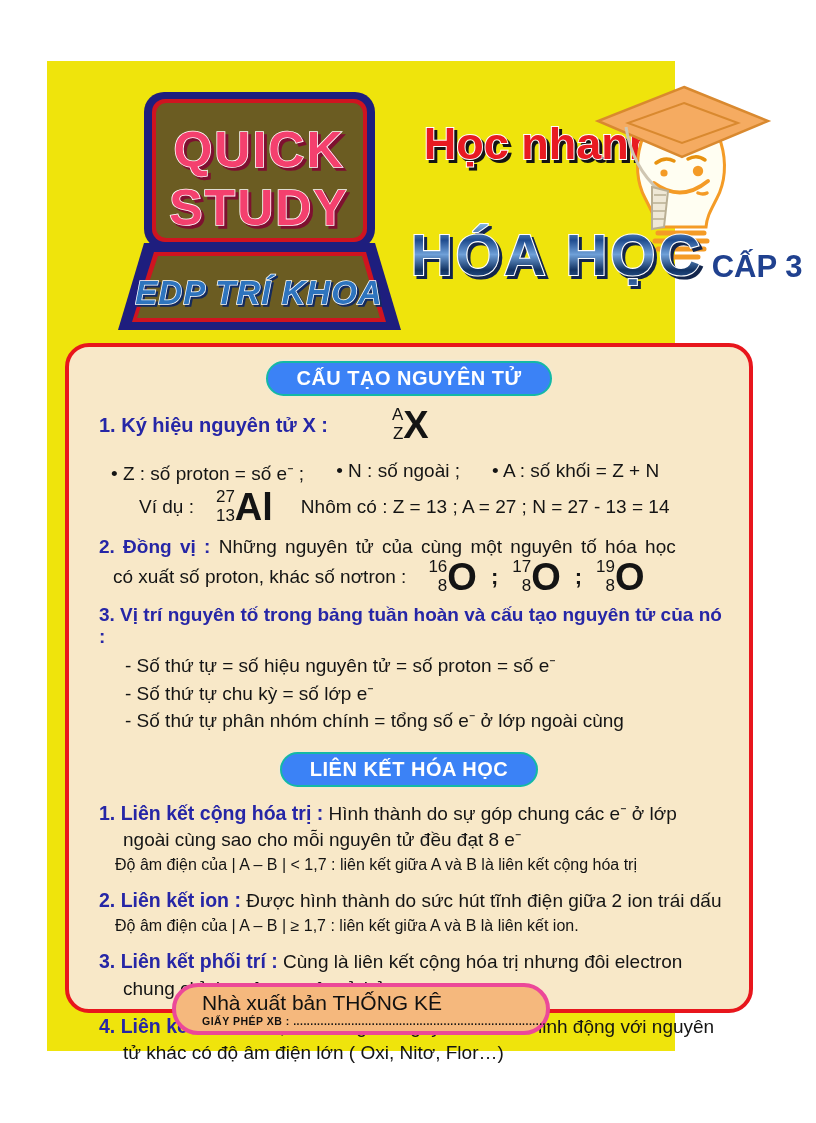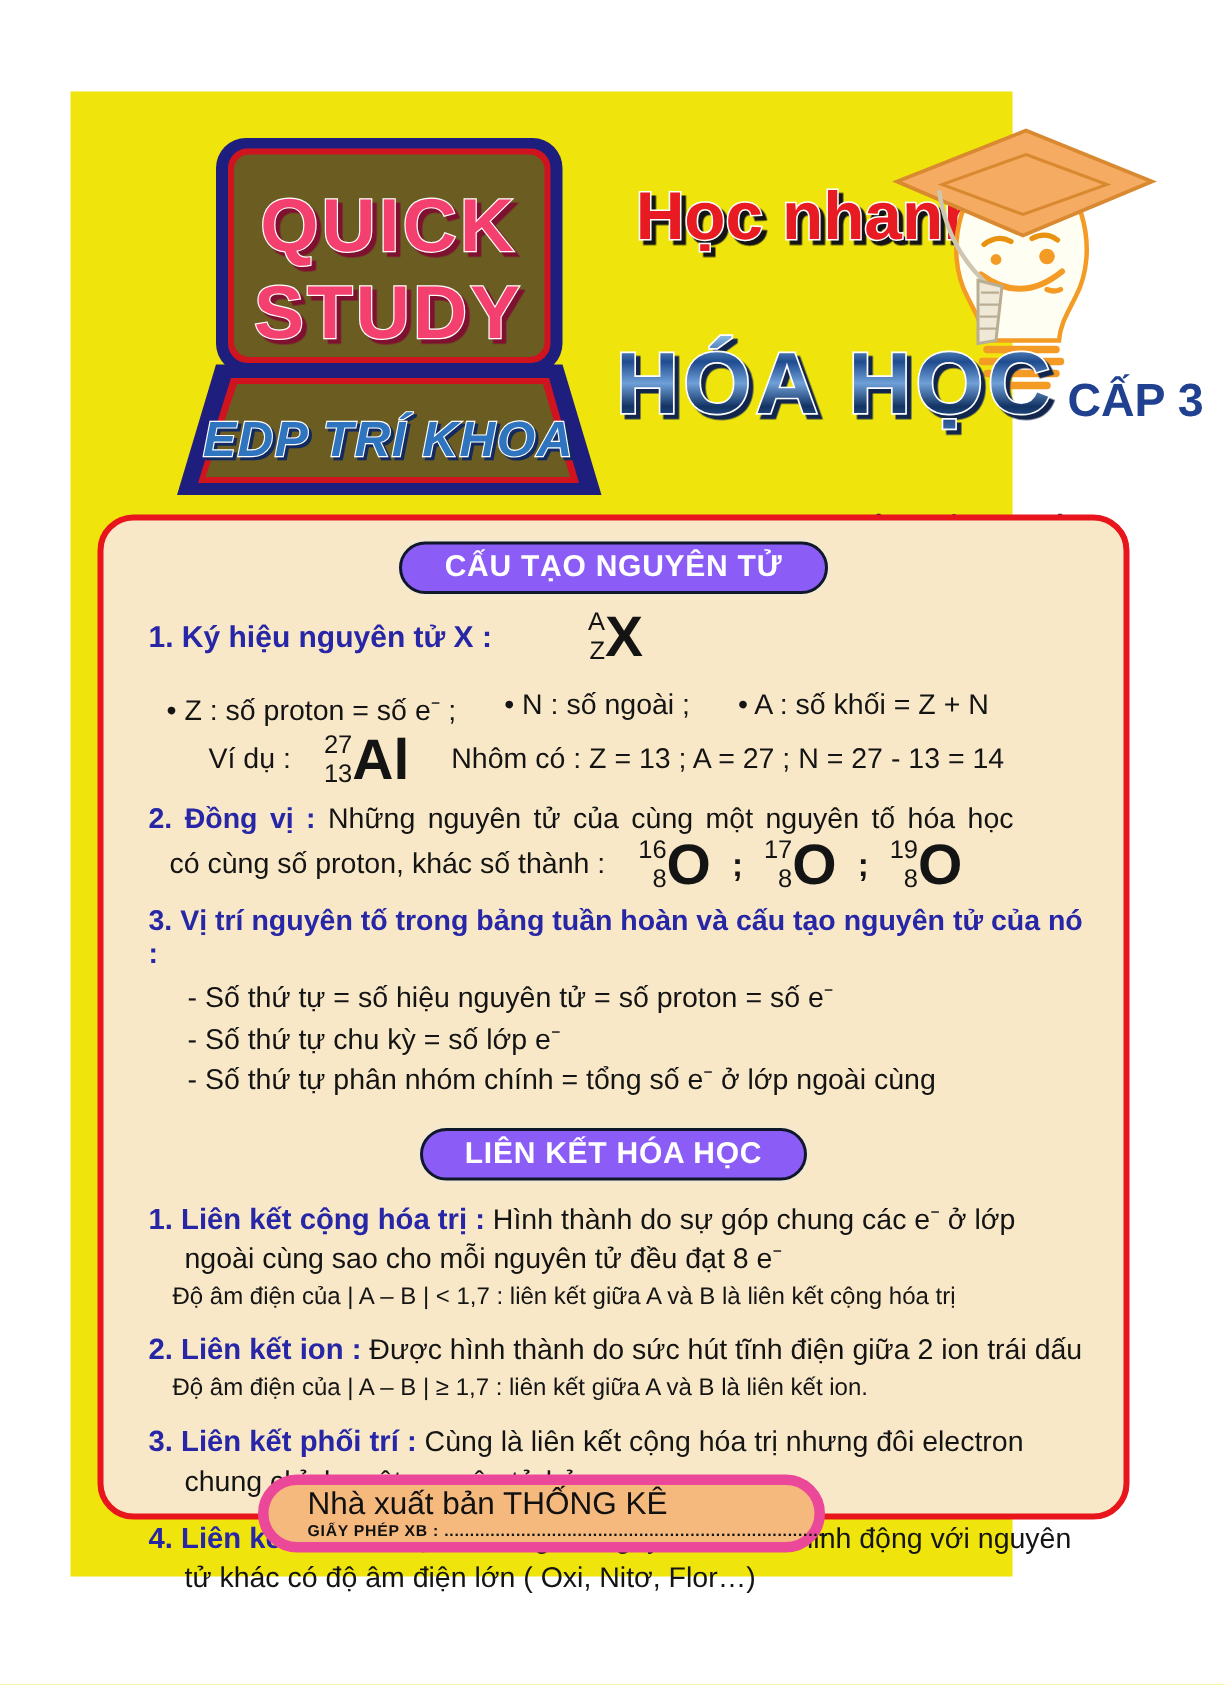--- a/index.html
+++ b/index.html
@@ -29,23 +29,23 @@
   .svgtext-cap3 { font-family:"Liberation Sans",sans-serif; font-weight:900; font-size:31px;
                   fill:#20418F; stroke:#ffffff; stroke-width:1.2px; paint-order:stroke; }
   .mascot { position:absolute; left:545px; top:22px; }
   .byline { position:absolute; left:365px; top:237px; width:400px; display:flex; align-items:baseline; color:#1B2B55; }
   .byline-label { font-size:15px; letter-spacing:1px; }
   .byline-name  { font-size:20px; letter-spacing:2px;margin-top:45px; }
 
   
   .content-box { position:absolute; left:18px; top:282px; width:688px; height:670px;
                  background:#F8E8C8; border:4px solid #E8161C; border-radius:24px; padding:0 22px; }
-  .pill { width:fit-content; margin:14px auto 0; padding:4px 28px; background:#8b5cf6; color:#fff;
+  .pill { width:fit-content; margin:14px auto 0; padding:4px 28px; background:#3b82f6; color:#fff;
           font-size:20px; font-weight:bold; letter-spacing:0.5px; border-radius:18px;
-          border:2px solid #0f172a; box-shadow:0 0 0 2px #F4E9CF; white-space:nowrap; }
+          border:2px solid #14b8a6; box-shadow:0 0 0 2px #F4E9CF; white-space:nowrap; }
   .h-navy { color:#2626A6; font-weight:bold; }
   .row1 { display:flex; align-items:center; margin:10px 0 16px 8px; }
   .row1 .h-navy { font-size:20px; }
   .nuclide { display:inline-flex; align-items:center; color:#141414; }
   .nuclide .stk { display:inline-flex; flex-direction:column; align-items:flex-end; font-size:16px; line-height:1.1; }
   .nuclide .sym { font-size:30px; font-weight:bold; line-height:1; }
   .nuclide.big .stk { font-size:17px; }
   .nuclide.big .sym { font-size:38px; }
   .row-bullets { display:flex; gap:32px; margin:8px 0 0 20px; font-size:19px; color:#141414; }
   .row-example { display:flex; align-items:center; margin:2px 0 0 48px; font-size:19px; color:#141414; }
@@ -56,21 +56,21 @@
   .iso-sep { font-size:22px; font-weight:bold; }
   .p-head3 { margin:8px 0 0 8px; font-size:19px; }
   .dash-lines { margin:4px 0 0 34px; font-size:19px; line-height:1.45; color:#141414; }
   .s2item { margin:11px 0 0 8px; font-size:19px; line-height:1.38; color:#141414;
             padding-left:24px; text-indent:-24px; }
   .s2item .h-navy { font-size:19.5px; }
   .s2note { margin:1px 0 0 24px; font-size:16px; color:#141414; padding-left:0; text-indent:0; }
 
   
   .footer-pill { position:absolute; left:50%; top:922px; transform:translateX(-50%);
-                 width:378px; height:52px; background:#F5B87D; border:7px solid #ec4899; border-radius:26px;
+                 width:378px; height:52px; background:#F5B87D; border:4px solid #ec4899; border-radius:26px;
                  display:flex; align-items:center; padding:0 16px; gap:10px; z-index:5; }
   .footer-txt { display:flex; flex-direction:column; justify-content:center; }
   .publisher { font-size:21px; color:#111; white-space:nowrap; }
   .license { font-size:10.5px; color:#111; letter-spacing:0.5px; font-weight:bold; white-space:nowrap; overflow:hidden; }
 </style>
 </head>
 <body>
 
 <div class="page">
   <div class="card">
@@ -160,21 +160,21 @@
           <span class="sym">Al</span>
         </span>
         <span class="ex-text">Nhôm có : Z = 13 ;  A = 27 ;  N = 27 - 13 = 14</span>
       </div>
 
       <p class="p-iso1">
         <span class="h-navy">2. Đồng vị :</span>
         <span>Những nguyên tử của cùng một nguyên tố hóa học</span>
       </p>
       <div class="row-iso2">
-        <span>có  cùng  số proton, khác số thành :</span>
+        <span>có  xuất  số proton, khác số nơtron :</span>
         <span class="iso-group">
           <span class="nuclide big">
             <span class="stk">
               <span>16</span>
               <span>8</span>
             </span>
             <span class="sym">O</span>
           </span>
           <span class="iso-sep">;</span>
           <span class="nuclide big">

